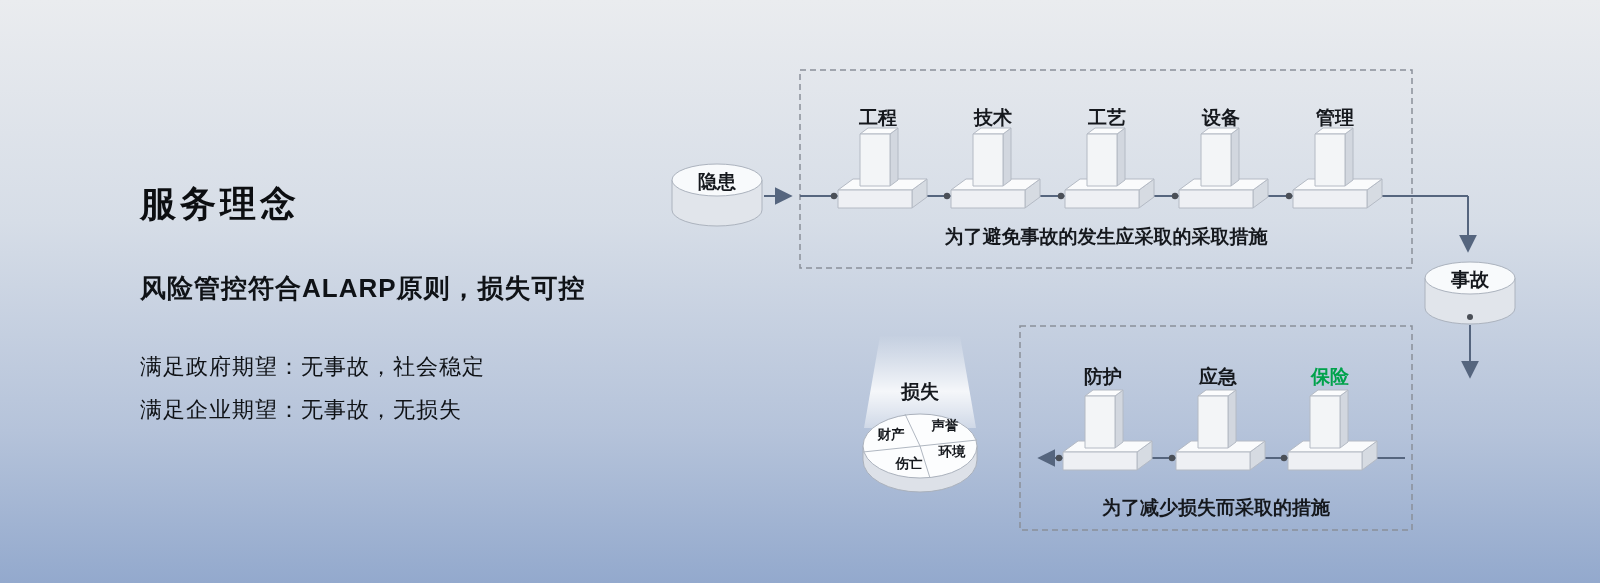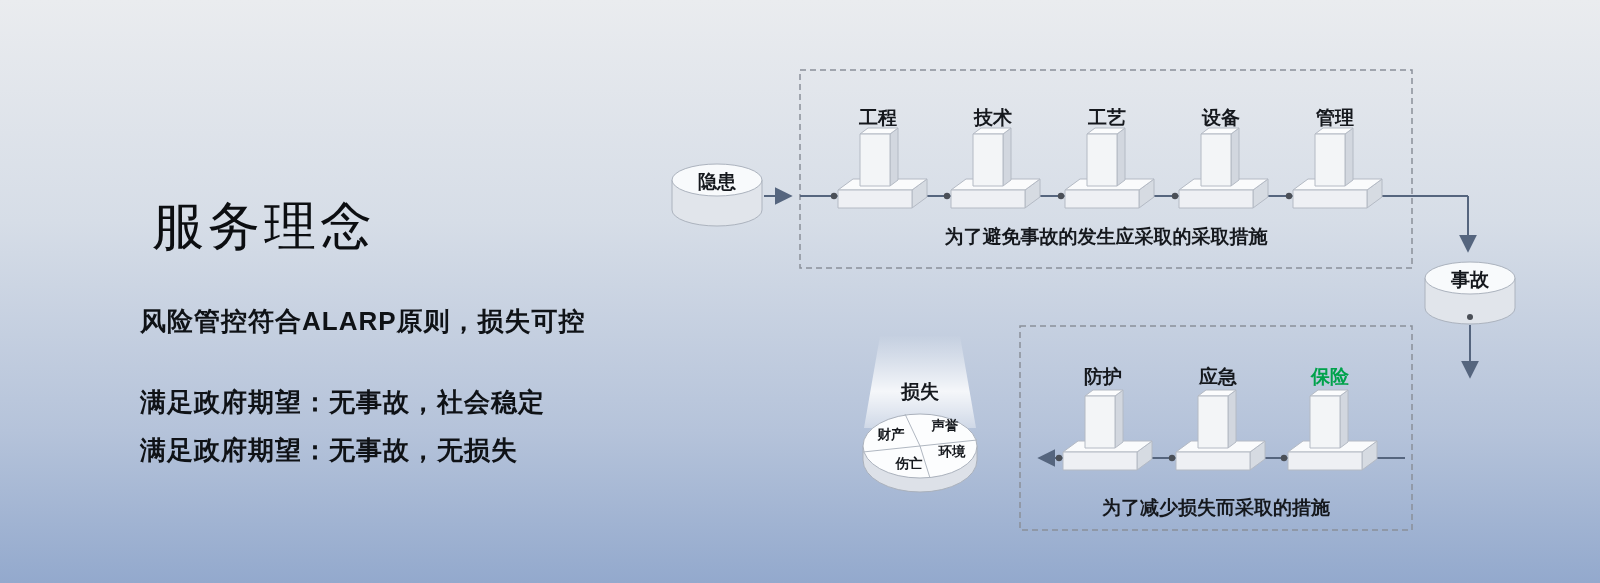--- a/index.html
+++ b/index.html
@@ -5,40 +5,40 @@
   html,body{margin:0;padding:0;}
   body{
     width:1600px;height:583px;overflow:hidden;
     font-family:"Liberation Sans","DejaVu Sans",sans-serif;
   }
   .stage{
     position:relative;width:1600px;height:583px;
     background:linear-gradient(180deg,#eaecef 0%,#d6dde7 38%,#b5c3da 74%,#93a9cd 100%);
   }
   .left-panel{position:absolute;left:140px;top:180px;width:560px;color:#0f1216;}
-  .title{margin:12px;font-size:52px;font-weight:400;letter-spacing:4px;color:#0c0e11;}
+  .title{margin:0;font-size:36px;font-weight:700;letter-spacing:4px;color:#0c0e11;}
   .subtitle{margin:42px 0 0 0;font-size:26px;font-weight:700;letter-spacing:1px;}
   .lines{margin-top:46px;}
-  .lines p{margin:0 0 13px 0;font-size:26px;font-weight:700;letter-spacing:1px;}
+  .lines p{margin:0 0 13px 0;font-size:22px;font-weight:400;letter-spacing:1px;}
   .diagram-svg{position:absolute;left:0;top:0;}
   .svg-label{font-family:"Liberation Sans","DejaVu Sans",sans-serif;font-weight:700;font-size:19px;text-anchor:middle;}
   .svg-cap{font-family:"Liberation Sans","DejaVu Sans",sans-serif;font-weight:700;font-size:19px;text-anchor:middle;}
   .svg-seg{font-family:"Liberation Sans","DejaVu Sans",sans-serif;font-weight:700;font-size:13.5px;text-anchor:middle;}
 </style>
 </head>
 <body>
 
 <div class="stage">
 
   <div class="left-panel">
     <h1 class="title">服务理念</h1>
     <p class="subtitle">风险管控符合ALARP原则，损失可控</p>
     <div class="lines">
       <p>满足政府期望：无事故，社会稳定</p>
-      <p>满足政府期望：无事故，无损失</p>
+      <p>满足企业期望：无事故，无损失</p>
     </div>
   </div>
 
   <svg class="diagram-svg" width="1600" height="583" viewBox="0 0 1600 583">
     <defs>
       <marker id="arr" viewBox="0 0 10 10" refX="8.5" refY="5" markerWidth="9" markerHeight="9" orient="auto">
         <path d="M0,0 L10,5 L0,10 z" fill="#55657e"></path>
       </marker>
       <linearGradient id="glow" x1="0" y1="0" x2="0" y2="1">
         <stop offset="0" stop-color="#ffffff" stop-opacity="0.02"></stop>

